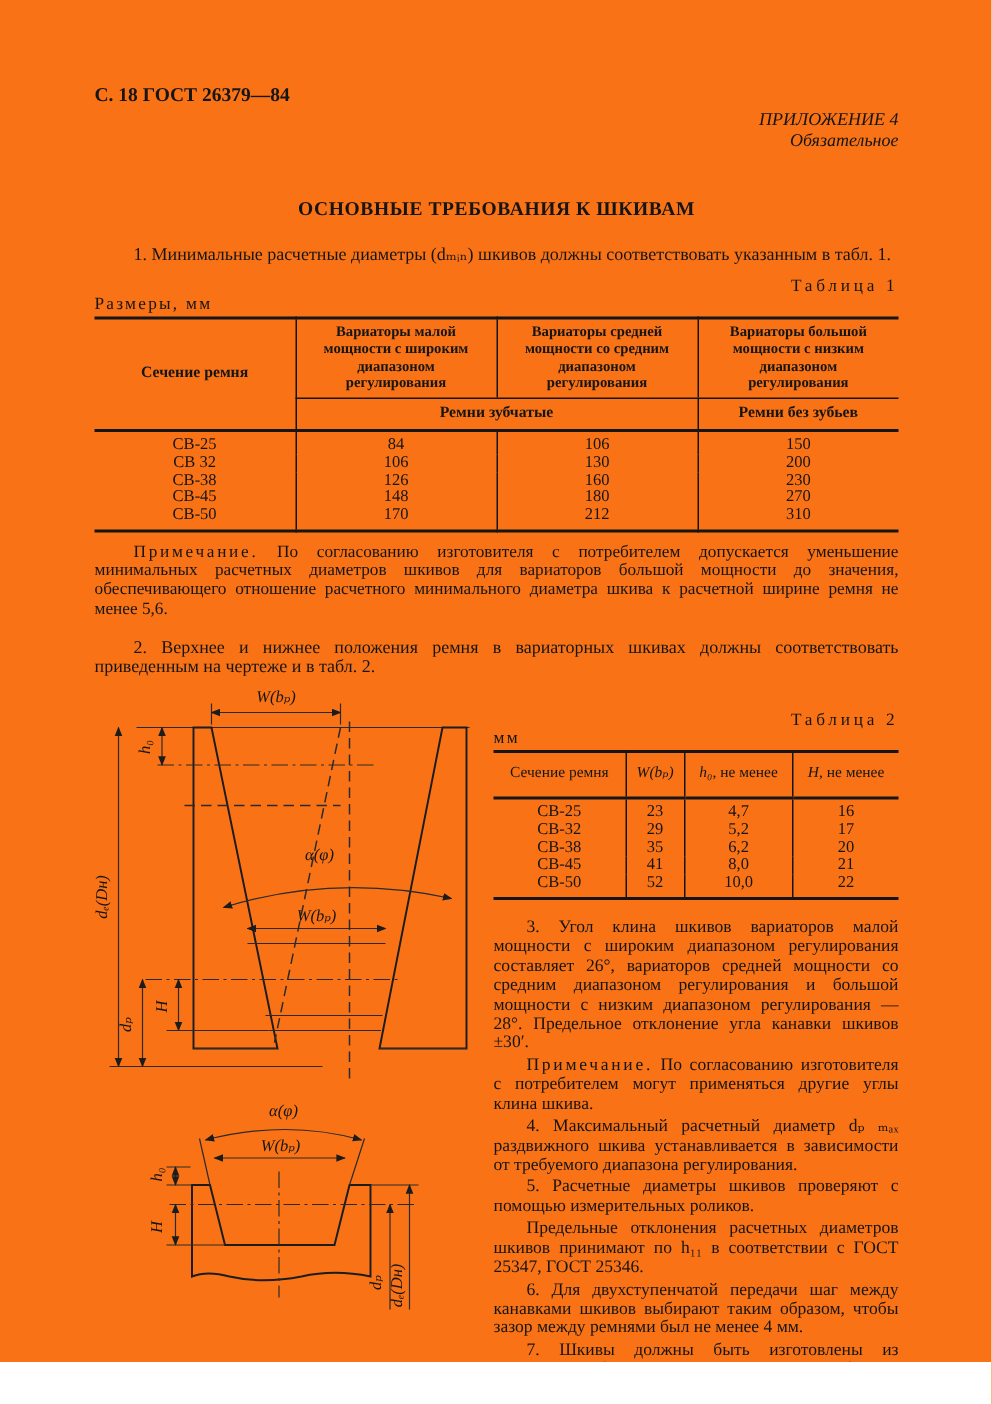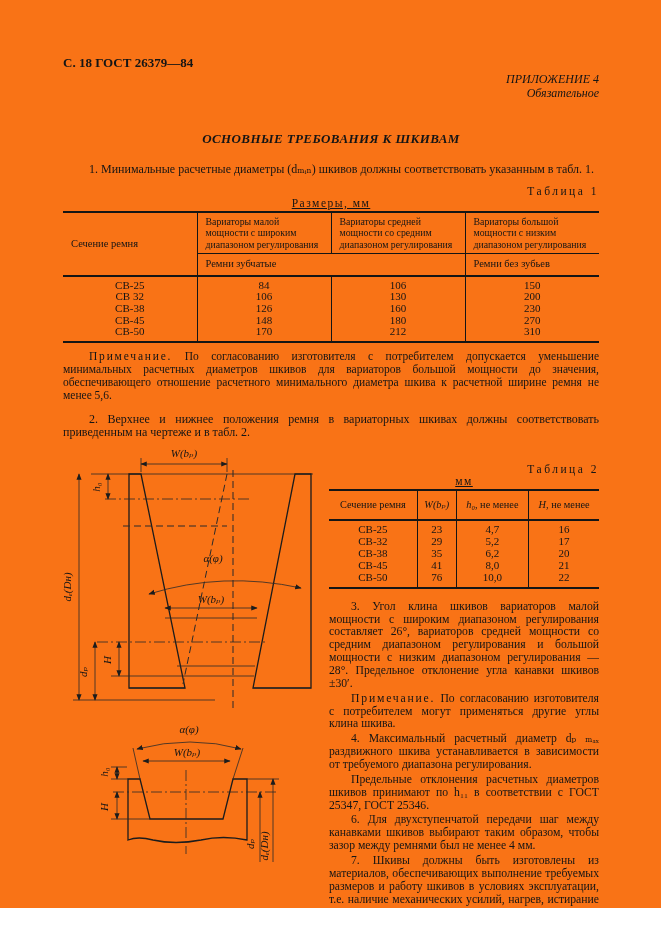--- a/index.html
+++ b/index.html
@@ -8,32 +8,32 @@
     width:661px;height:908px;
     box-sizing:border-box;
     background:#f97316;
     padding:55px 62px 0 63px;
     font-family:"Liberation Serif","DejaVu Serif","DejaVu Sans",serif;
     color:#151515;
     overflow:hidden;
   }
   .doc-header{font-size:13px;font-weight:bold;}
   .appendix{margin-top:1px;text-align:right;font-style:italic;font-size:12px;line-height:1.2;}
-  .title{margin-top:30px;text-align:center;font-weight:bold;font-size:13px;letter-spacing:.4px;font-style:italic;}
+  .title{margin-top:30px;text-align:center;font-weight:bold;font-size:13px;letter-spacing:.4px;}
   .para{font-size:12px;line-height:1.08;text-align:justify;text-indent:26px;margin:0;}
   .p1{margin-top:16px;}
   .p2{margin-top:3px;}
   .tcaption{ text-align:right;font-size:11.5px;letter-spacing:2.5px;}
   .t1cap{margin-top:9px;}
-  .tunits{text-align:center;font-size:11.5px;letter-spacing:1.5px;margin-bottom:2px;text-decoration:underline;}
+  .tunits{font-size:11.5px;letter-spacing:1.5px;margin-bottom:2px;}
   table{border-collapse:collapse;width:100%;}
   .t1{border-top:2px solid #151515;border-bottom:2px solid #151515;}
   .t1 th,.t1 td,.t2 th,.t2 td{border-left:1px solid #151515;}
   .t1 tr>*:first-child,.t2 tr>*:first-child{border-left:none;}
-  .t1 th{font-weight:normal;font-size:9.8px;line-height:1.18;padding:3px 8px;text-align:left;vertical-align:middle;}
+  .t1 th{font-weight:bold;font-size:9.8px;line-height:1.18;padding:3px 8px;text-align:center;vertical-align:middle;}
   .t1 th.vh{border-bottom:1px solid #151515;width:25%;}
   .t1 th.vh-span{border-bottom:2px solid #151515;border-right:1px solid #151515;width:25%;font-size:10.5px;}
   .t1 th.sh{border-bottom:2px solid #151515;padding:4px 8px;font-size:10.5px;}
   .t1 td{font-size:11px;line-height:1.06;padding:0 8px;text-align:center;}
   .t1 tbody tr:first-child td{padding-top:3px;}
   .t1 tbody tr:last-child td{padding-bottom:3px;}
   .note{margin-top:7px;font-size:11.5px;line-height:1.12;text-align:justify;text-indent:26px;}
   .sp-label{letter-spacing:1.8px;}
   .columns{display:flex;margin-top:5px;}
   .col-left{width:260px;flex:none;}
@@ -243,32 +243,33 @@
               <td>20</td>
             </tr>
             <tr>
               <td>СВ-45</td>
               <td>41</td>
               <td>8,0</td>
               <td>21</td>
             </tr>
             <tr>
               <td>СВ-50</td>
-              <td>76</td>
+              <td>52</td>
               <td>10,0</td>
               <td>22</td>
             </tr>
           </tbody>
       </table>
 
       <p class="rp rp-first">3. Угол клина шкивов вариаторов малой мощности с широким диапазоном регулирования составляет 26°, вариаторов средней мощности со средним диапазоном регулирования и большой мощности с низким диапазоном регулирования — 28°. Предельное отклонение угла канавки шкивов ±30′.</p>
       <p class="rp">
         <span class="sp-label">Примечание.</span>
         <span>По согласованию изготовителя с потребителем могут применяться другие углы клина шкива.</span>
       </p>
       <p class="rp">4. Максимальный расчетный диаметр dₚ ₘₐₓ раздвижного шкива устанавливается в зависимости от требуемого диапазона регулирования.</p>
+      <p class="rp">5. Расчетные диаметры шкивов проверяют с помощью измерительных роликов.</p>
       <p class="rp">Предельные отклонения расчетных диаметров шкивов принимают по h₁₁ в соответствии с ГОСТ 25347, ГОСТ 25346.</p>
       <p class="rp">6. Для двухступенчатой передачи шаг между канавками шкивов выбирают таким образом, чтобы зазор между ремнями был не менее 4 мм.</p>
       <p class="rp">7. Шкивы должны быть изготовлены из материалов, обеспечивающих выполнение требуемых размеров и работу шкивов в условиях эксплуатации, т.е. наличие механических усилий, нагрев, истирание и др.</p>
     </div>
   </div>
 
 </div>
 
 </body></html>

